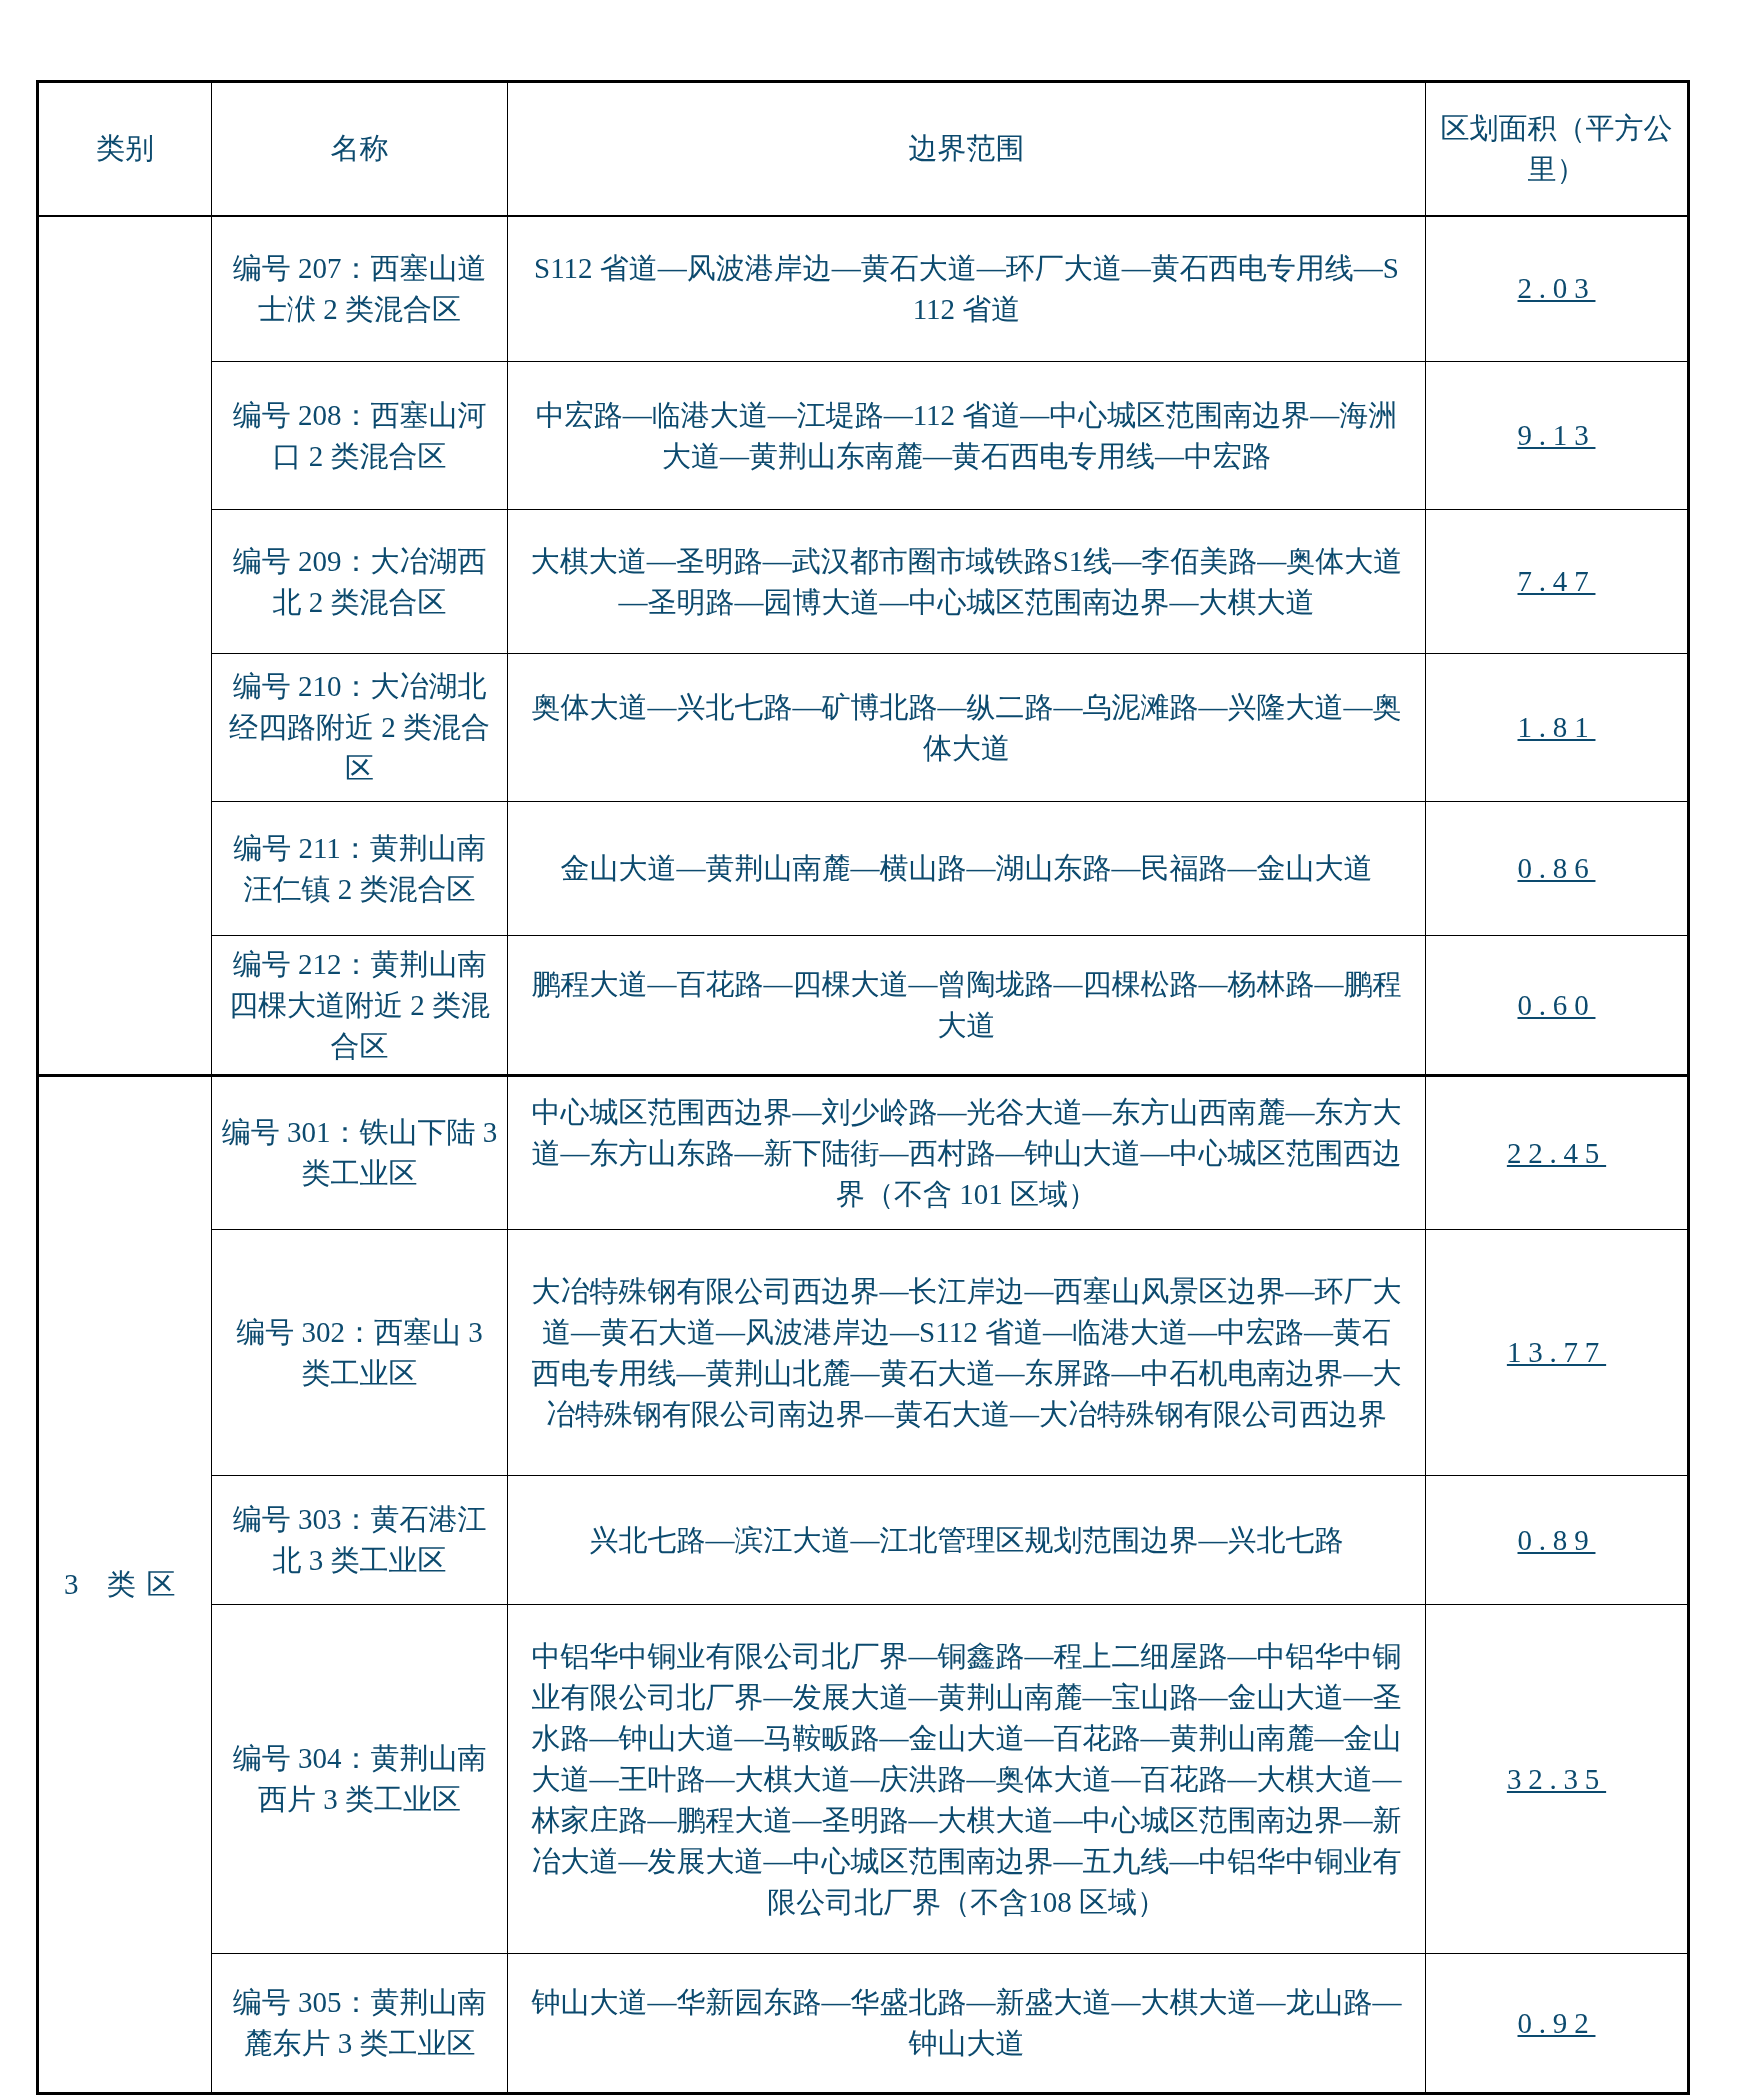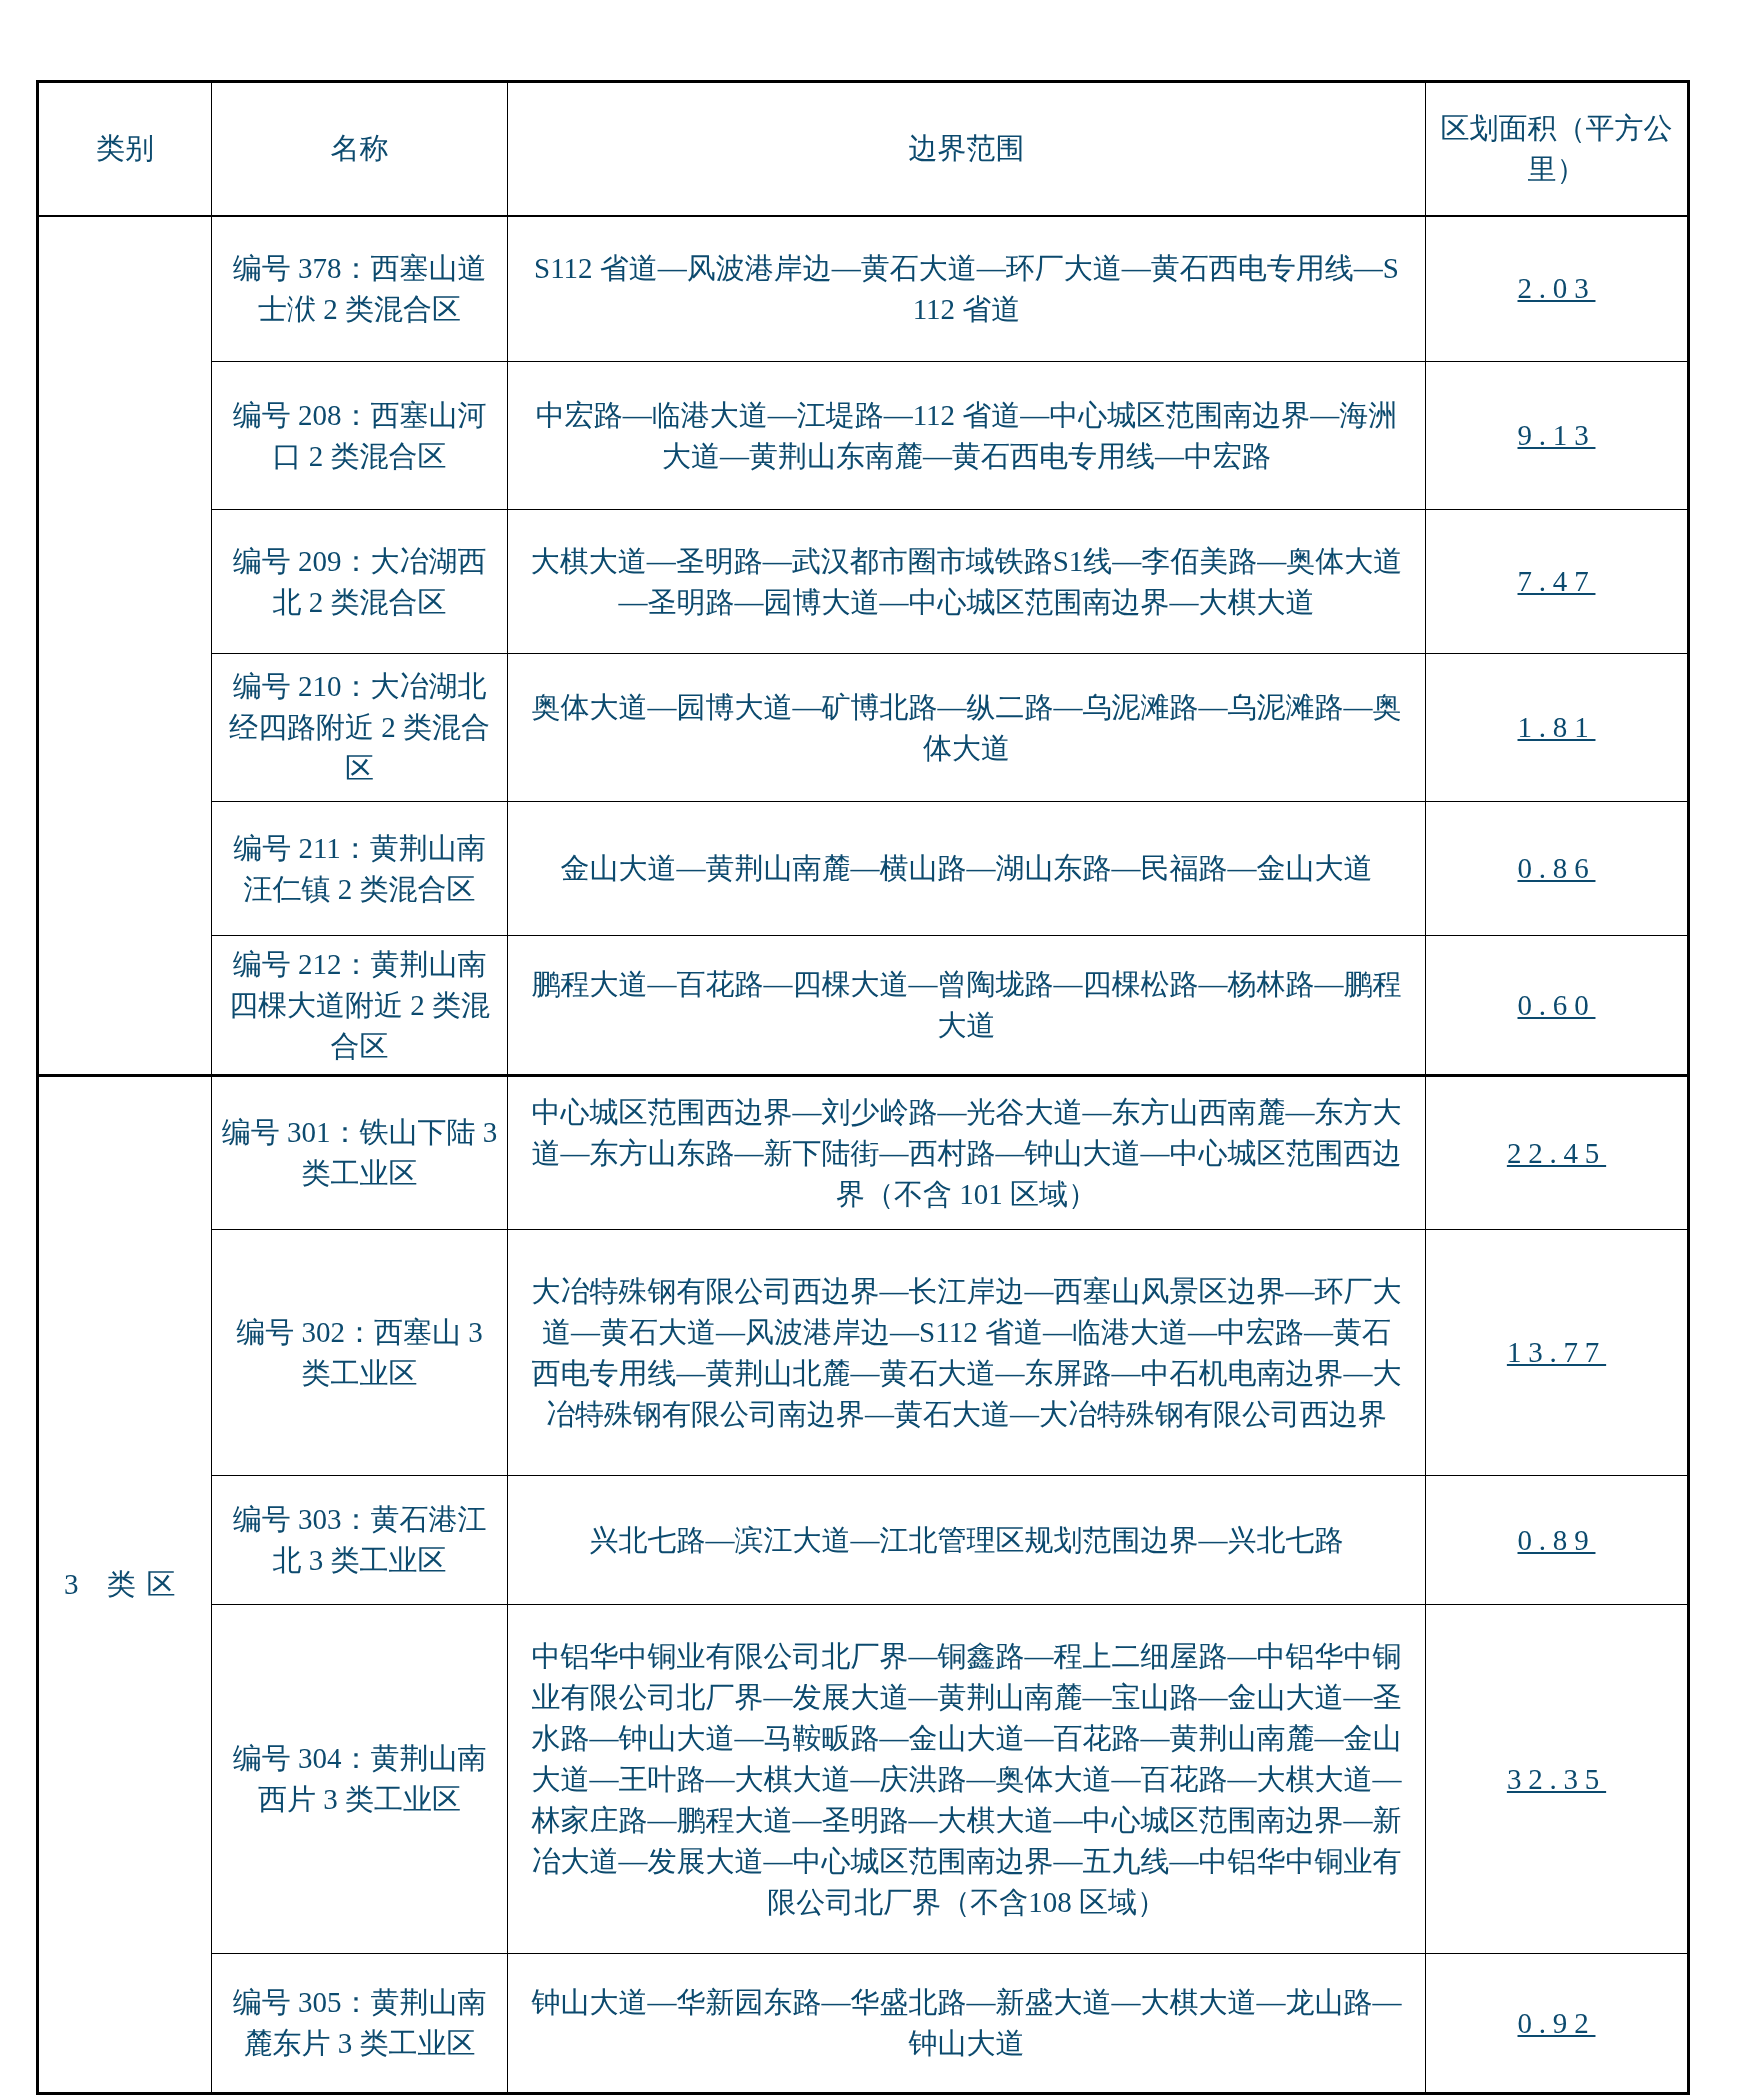--- a/index.html
+++ b/index.html
@@ -91,37 +91,37 @@
       <tr class="r-head">
         <th>类别</th>
         <th>名称</th>
         <th>边界范围</th>
         <th>区划面积（平方公里）</th>
       </tr>
     </thead>
     <tbody>
       <tr class="r1">
         <td class="cat-cell" rowspan="6"></td>
-        <td class="name-cell">编号 378：西塞山道士洑 2 类混合区</td>
+        <td class="name-cell">编号 207：西塞山道士洑 2 类混合区</td>
         <td class="boundary-cell">S112 省道—风波港岸边—黄石大道—环厂大道—黄石西电专用线—S112 省道</td>
         <td class="area-cell">2.03</td>
       </tr>
       <tr class="r2">
         <td class="name-cell">编号 208：西塞山河口 2 类混合区</td>
         <td class="boundary-cell">中宏路—临港大道—江堤路—112 省道—中心城区范围南边界—海洲大道—黄荆山东南麓—黄石西电专用线—中宏路</td>
         <td class="area-cell">9.13</td>
       </tr>
       <tr class="r3">
         <td class="name-cell">编号 209：大冶湖西北 2 类混合区</td>
         <td class="boundary-cell">大棋大道—圣明路—武汉都市圈市域铁路S1线—李佰美路—奥体大道—圣明路—园博大道—中心城区范围南边界—大棋大道</td>
         <td class="area-cell">7.47</td>
       </tr>
       <tr class="r4">
         <td class="name-cell">编号 210：大冶湖北经四路附近 2 类混合区</td>
-        <td class="boundary-cell">奥体大道—园博大道—矿博北路—纵二路—乌泥滩路—乌泥滩路—奥体大道</td>
+        <td class="boundary-cell">奥体大道—兴北七路—矿博北路—纵二路—乌泥滩路—兴隆大道—奥体大道</td>
         <td class="area-cell">1.81</td>
       </tr>
       <tr class="r5">
         <td class="name-cell">编号 211：黄荆山南汪仁镇 2 类混合区</td>
         <td class="boundary-cell">金山大道—黄荆山南麓—横山路—湖山东路—民福路—金山大道</td>
         <td class="area-cell">0.86</td>
       </tr>
       <tr class="r6">
         <td class="name-cell">编号 212：黄荆山南四棵大道附近 2 类混合区</td>
         <td class="boundary-cell">鹏程大道—百花路—四棵大道—曾陶垅路—四棵松路—杨林路—鹏程大道</td>

